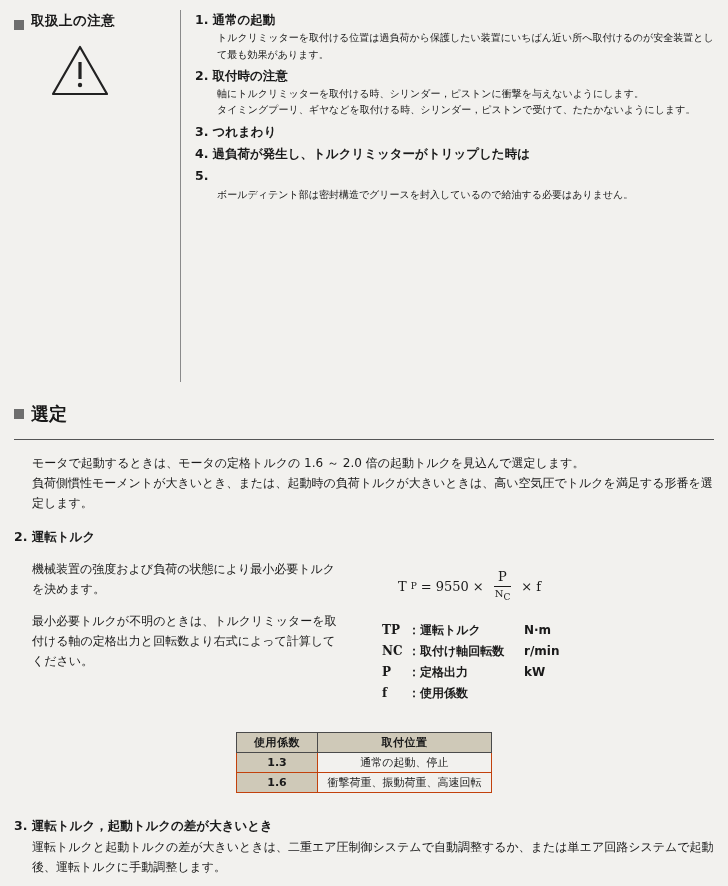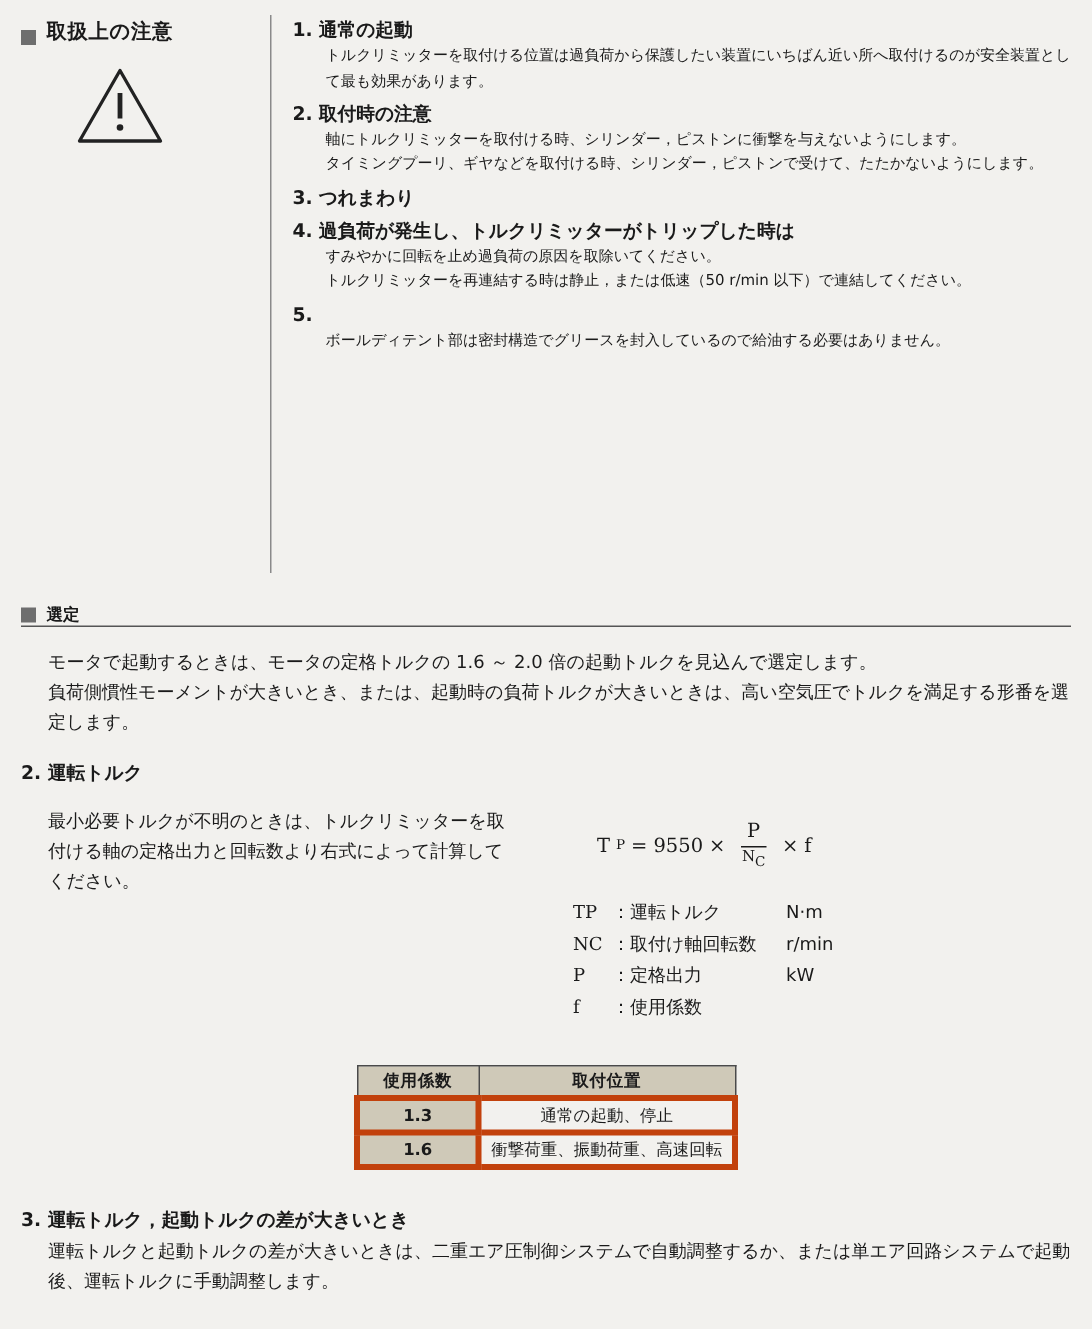--- a/index.html
+++ b/index.html
@@ -91,24 +91,24 @@
   }
 
   
   .sec2 {
     margin-top: 20px;
   }
   .sec2-head {
     display: flex;
     align-items: center;
     gap: 7px;
-    font-size: 11px;
+    font-size: 18px;
     font-weight: bold;
     border-bottom: 1px solid #555;
-    padding-bottom: 0;
+    padding-bottom: 13px;
   }
   .sub {
     margin-top: 14px;
   }
   .sub-title {
     font-size: 12.5px;
     font-weight: bold;
     line-height: 1.5;
   }
   .sub-body {
@@ -168,20 +168,21 @@
     font-size: 10px;
   }
   .legend {
     margin-top: 18px;
     font-size: 12px;
     line-height: 1.75;
     padding-left: 4px;
   }
   .legend-row {
     display: flex;
+    font-weight: bold;
   }
   .legend-sym {
     flex: 0 0 26px;
     font-family: "DejaVu Serif", "Liberation Serif", serif;
   }
   .legend-colon {
     flex: 0 0 12px;
   }
   .legend-name {
     flex: 0 0 104px;
@@ -204,21 +205,21 @@
   table.coef th {
     background: #cfc9b8;
     border: 1px solid #4a4a4a;
     font-weight: bold;
     padding: 2px 0;
     text-align: center;
     letter-spacing: 0.5px;
   }
   table.coef th.c1 { width: 80px; }
   table.coef td {
-    border: 4px solid #c2410c;
+    border: 1px solid #c2410c;
     padding: 2px 0;
     text-align: center;
   }
   table.coef td.k {
     background: #cfc9b8;
     font-weight: bold;
   }
 
   .sec3 {
     margin-top: 24px;
@@ -274,24 +275,20 @@
             <span class="item-num">3.</span>
             <span>つれまわり</span>
           </div>
         </li>
 
         <li>
           <div class="item-title">
             <span class="item-num">4.</span>
             <span>過負荷が発生し、トルクリミッターがトリップした時は</span>
           </div>
-          <div class="item-body">
-            <p>すみやかに回転を止め過負荷の原因を取除いてください。</p>
-            <p>トルクリミッターを再連結する時は静止，または低速（50 r/min 以下）で連結してください。</p>
-          </div>
         </li>
 
         <li>
           <div class="item-title">
             <span class="item-num">5.</span>
           </div>
           <div class="item-body">
             <p>ボールディテント部は密封構造でグリースを封入しているので給油する必要はありません。</p>
           </div>
         </li>
@@ -314,20 +311,21 @@
     </div>
 
     <div class="sub">
       <div class="sub-title">
         <span>2.</span>
         <span>運転トルク</span>
       </div>
 
       <div class="two-col">
         <div class="two-col-left">
+          <p>機械装置の強度および負荷の状態により最小必要トルクを決めます。</p>
           <p>最小必要トルクが不明のときは、トルクリミッターを取付ける軸の定格出力と回転数より右式によって計算してください。</p>
         </div>
 
         <div class="two-col-right">
           <div class="formula">
             <span>T</span>
               <span class="sub-i">P</span>
             <span>=</span>
             <span>9550</span>
             <span>×</span>

